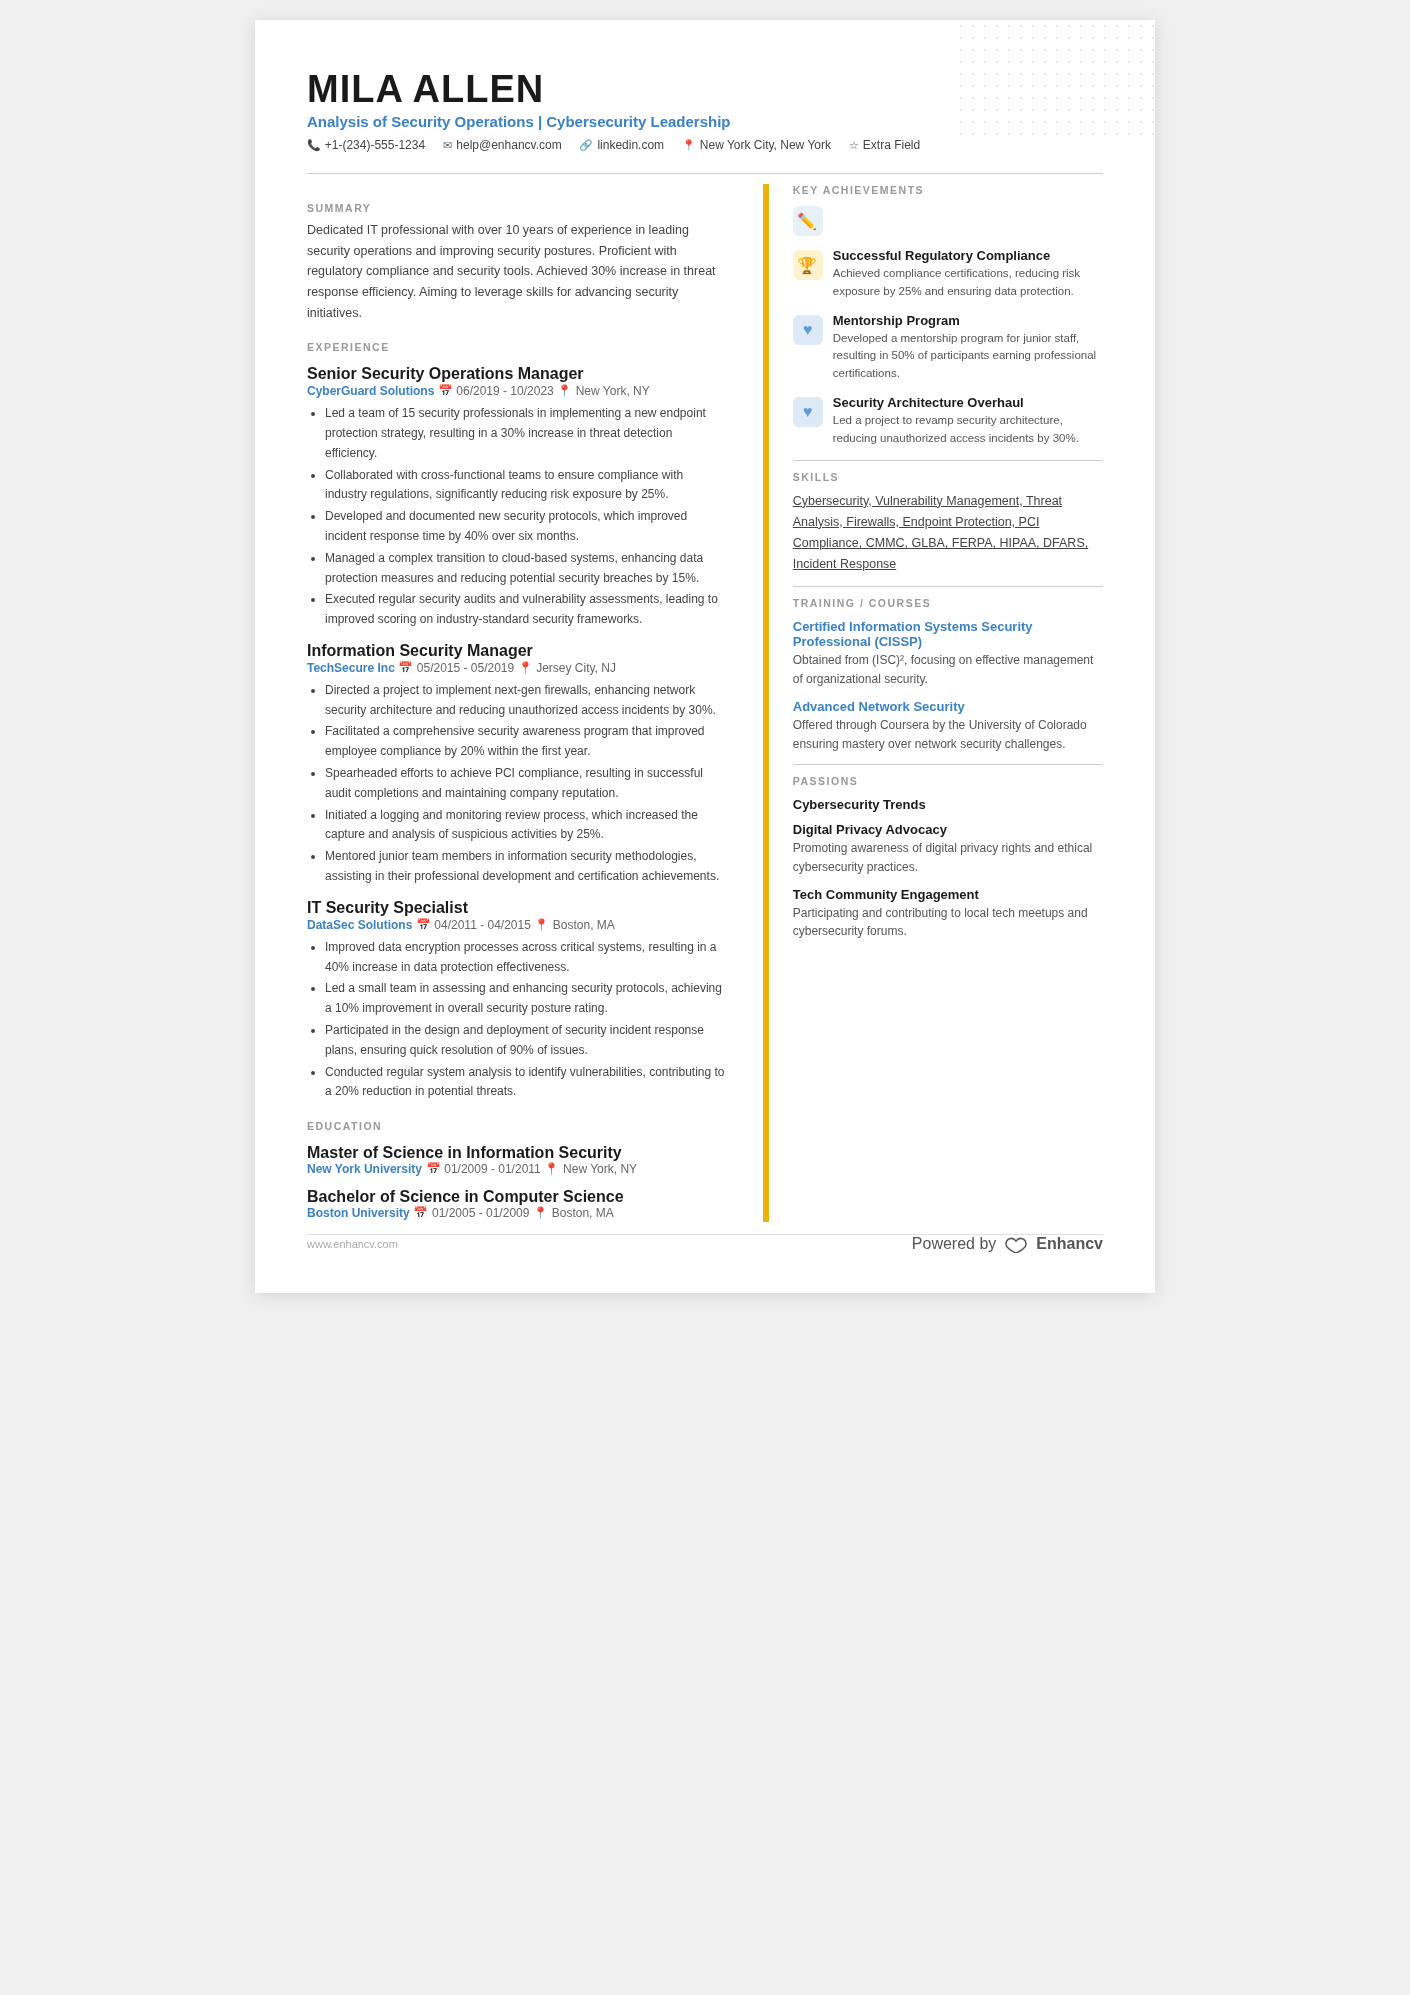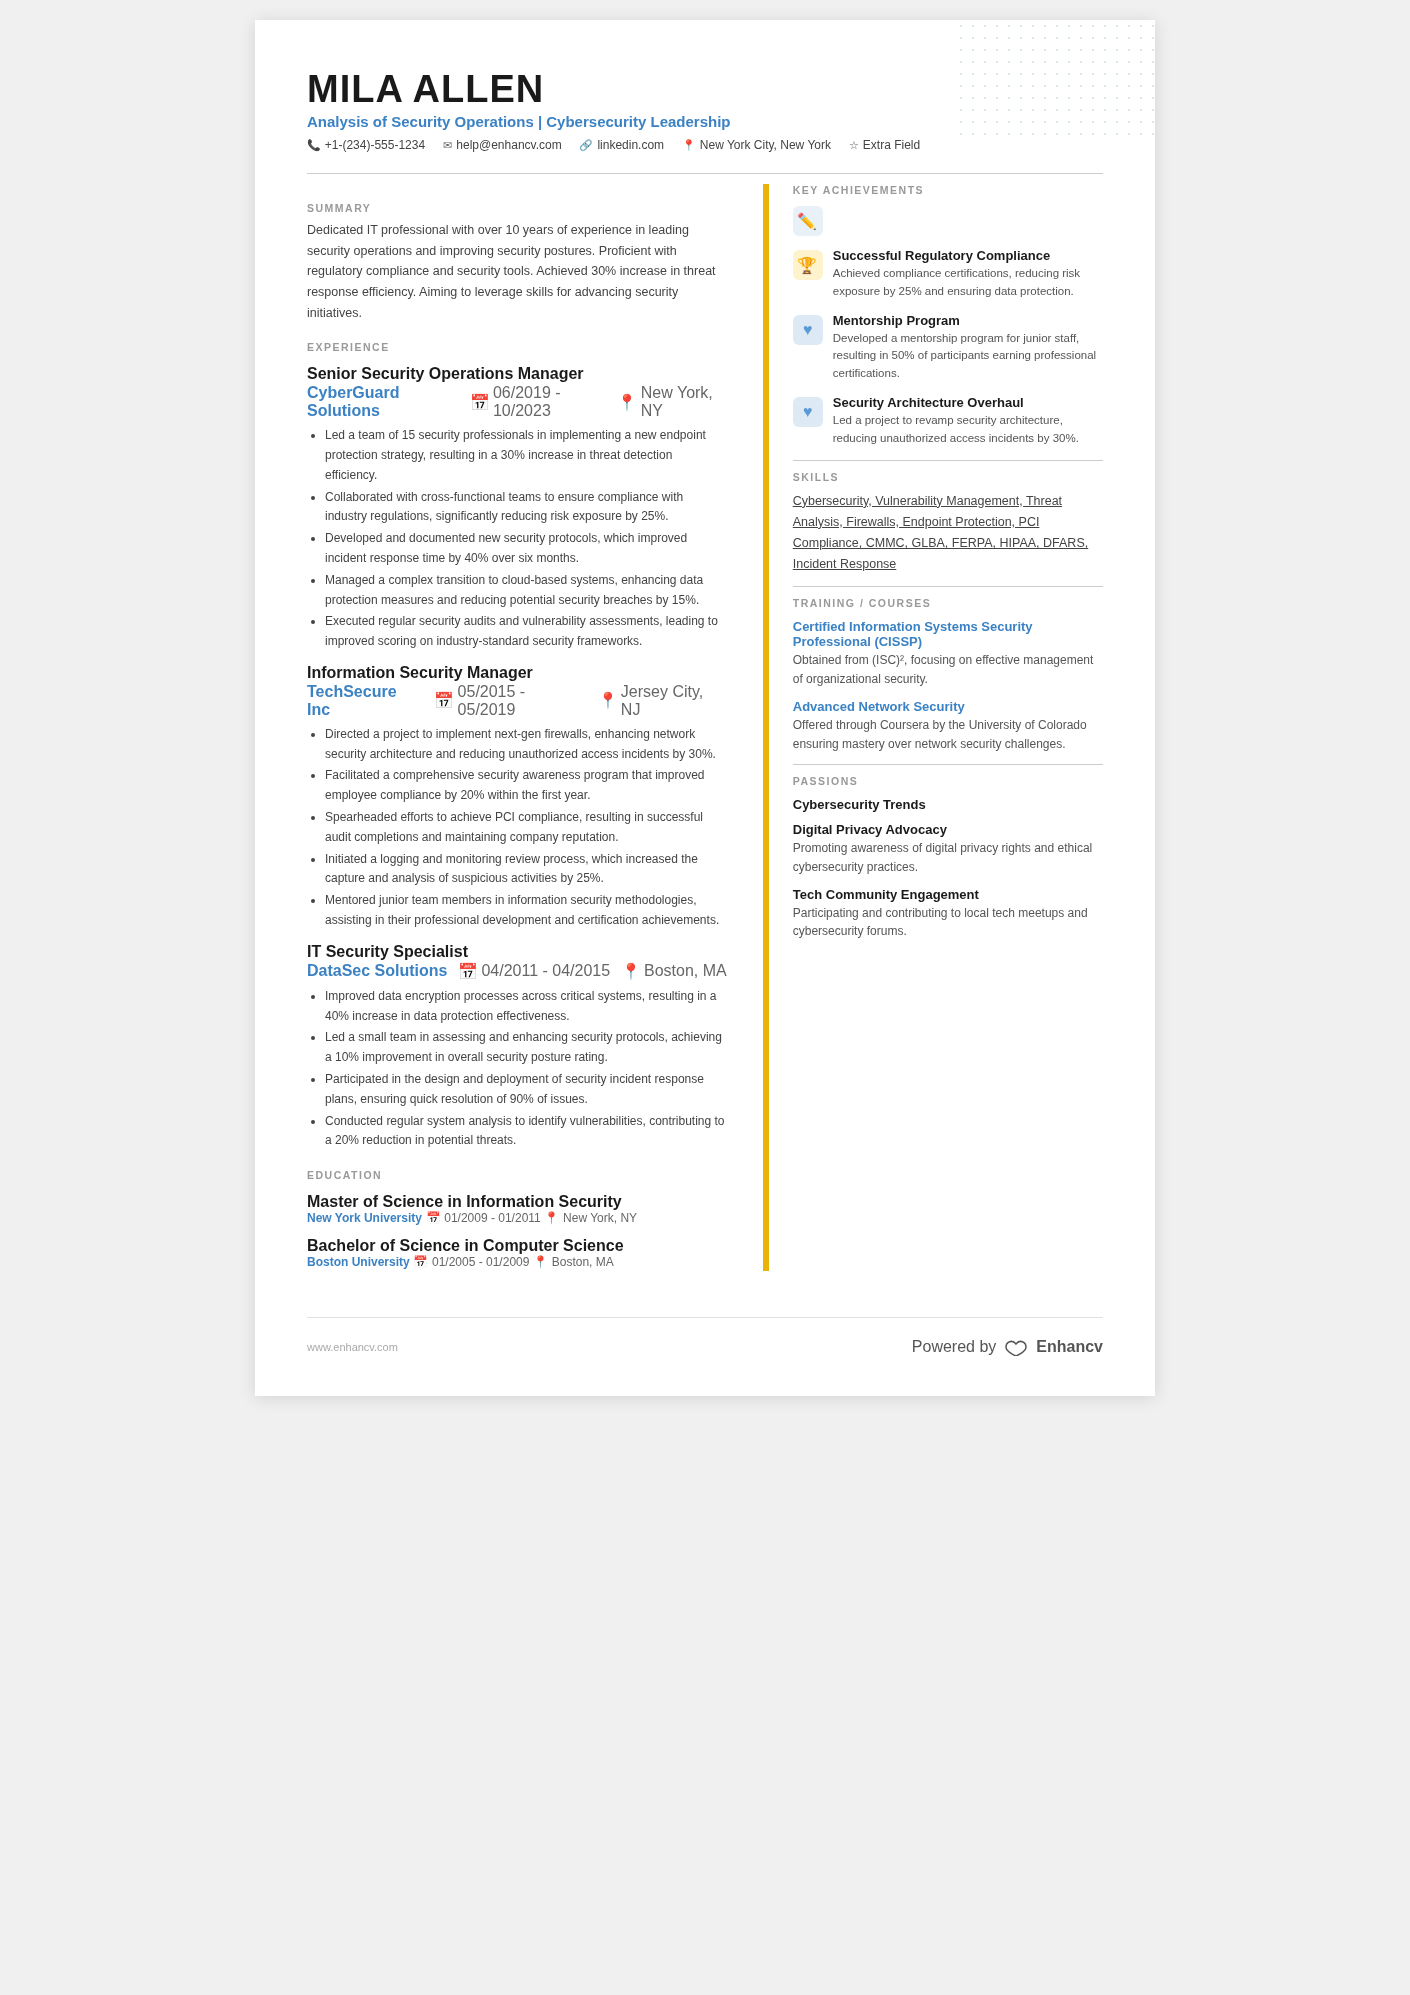--- a/index.html
+++ b/index.html
@@ -100,25 +100,24 @@
     .job-title {
       font-size: 16px;
       font-weight: 700;
       color: #1a1a1a;
       margin-top: 12px;
       margin-bottom: 1px;
     }
     .job-meta {
       display: flex;
       align-items: center;
-      gap: 11px;
-      font-size: 16px;
+      gap: 4px;
+      font-size: 12px;
       color: #444;
       margin-bottom: 6px;
-      justify-content: flex-end;
     }
     .job-company {
       color: #3b82c4;
       font-weight: 600;
     }
     .job-date, .job-location {
       color: #666;
       display: flex;
       align-items: center;
       gap: 3px;
@@ -215,23 +214,23 @@
     .passion-desc {
       font-size: 12px;
       color: #555;
       line-height: 1.55;
     }
     
     .footer {
       display: flex;
       justify-content: space-between;
       align-items: center;
-      margin-top: 46px;
+      margin-top: 12px;
       border-top: 1px solid #e0e0e0;
-      padding-top: 20px;
+      padding-top: 0;
       font-size: 11px;
       color: #aaa;
     }
     .footer-logo {
       display: flex;
       align-items: center;
       gap: 6px;
       font-size: 16px;
       color: #555;
     }

